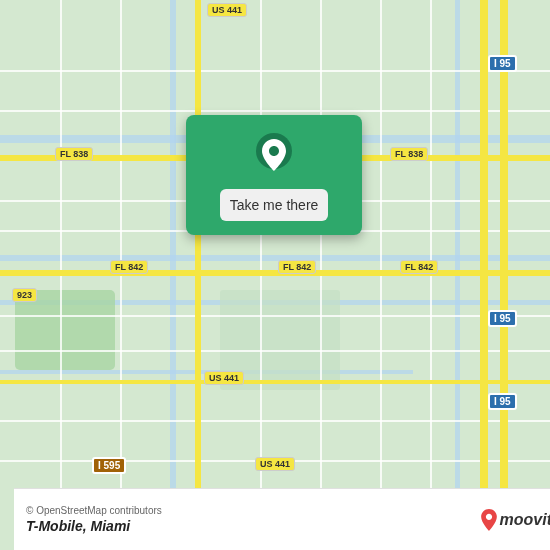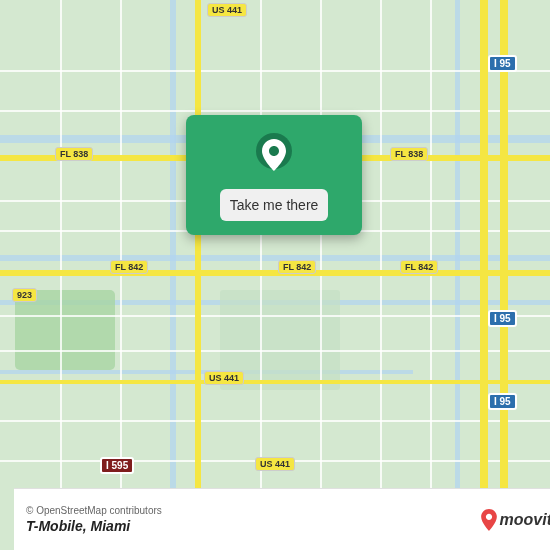--- a/index.html
+++ b/index.html
@@ -232,21 +232,21 @@
   <span class="road-label" style="top:147px;left:250px;">FL 838</span>
   <span class="road-label" style="top:147px;left:390px;">FL 838</span>
   <span class="highway-label" style="top:55px;left:488px;background:#2c6fad;">I 95</span>
   <span class="road-label" style="top:260px;left:110px;">FL 842</span>
   <span class="road-label" style="top:260px;left:278px;">FL 842</span>
   <span class="road-label" style="top:260px;left:400px;">FL 842</span>
   <span class="highway-label" style="top:310px;left:488px;background:#2c6fad;">I 95</span>
   <span class="road-label" style="top:288px;left:12px;">923</span>
   <span class="road-label" style="top:371px;left:204px;">US 441</span>
   <span class="highway-label" style="top:393px;left:488px;background:#2c6fad;">I 95</span>
-  <span class="highway-label" style="top:457px;left:100px;background:#7f1d1d;">I 595</span>
+  <span class="highway-label" style="top:457px;left:92px;background:#a16207;">I 595</span>
   <span class="road-label" style="top:457px;left:255px;">US 441</span>
 
   <div class="popup-card">
 
     <svg class="popup-icon" viewBox="0 0 48 48" fill="none" xmlns="http://www.w3.org/2000/svg">
       <circle cx="24" cy="20" r="18" fill="#1a7a4e"></circle>
       <path d="M24 8C17.37 8 12 13.37 12 20C12 28.5 24 40 24 40C24 40 36 28.5 36 20C36 13.37 30.63 8 24 8ZM24 25C21.24 25 19 22.76 19 20C19 17.24 21.24 15 24 15C26.76 15 29 17.24 29 20C29 22.76 26.76 25 24 25Z" fill="white"></path>
     </svg>
 
     <button class="popup-btn">Take me there</button>

